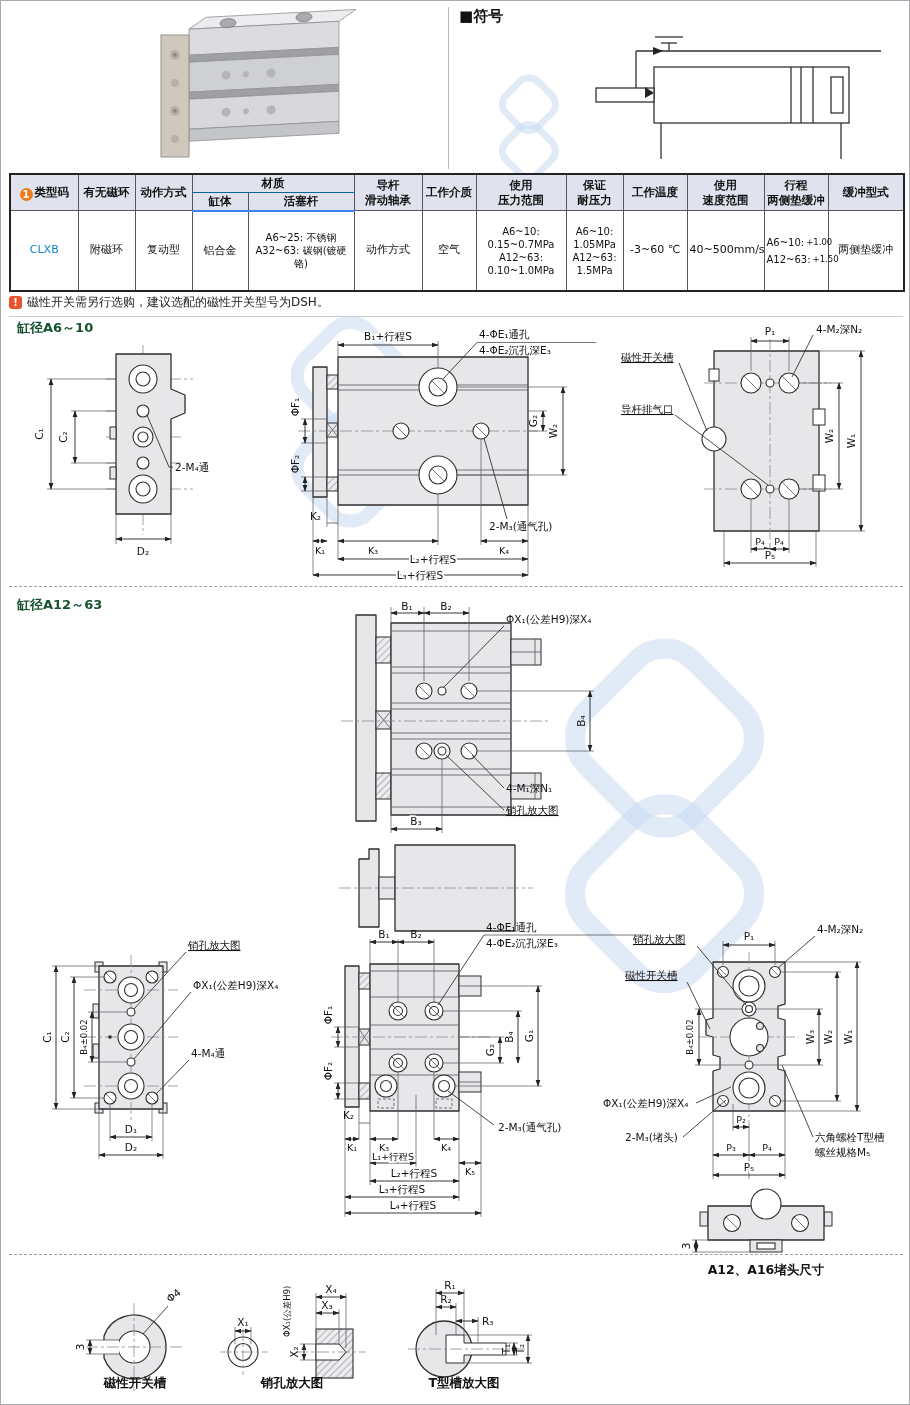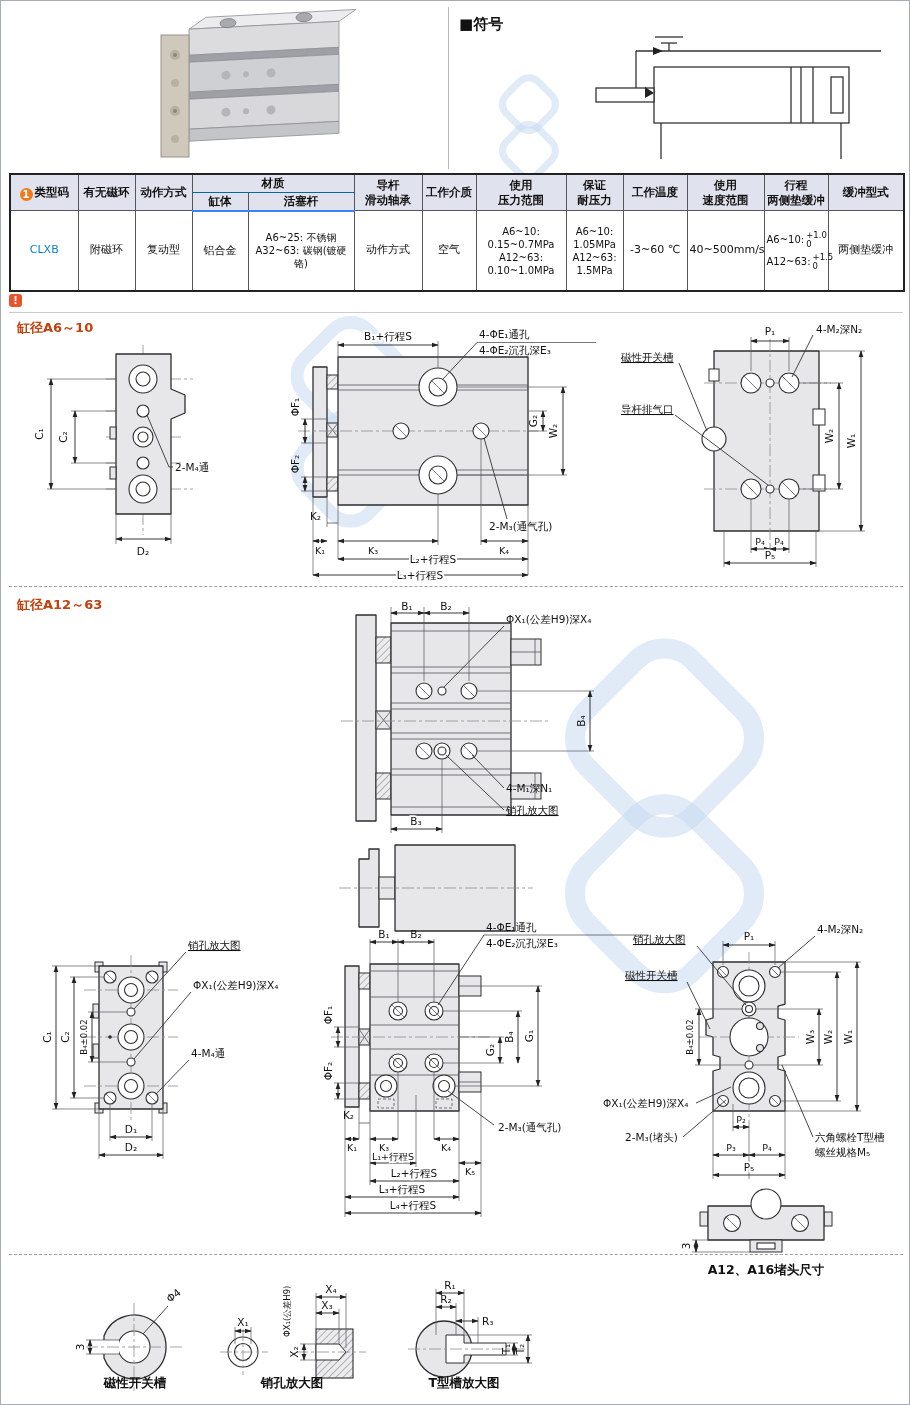--- a/index.html
+++ b/index.html
@@ -9,26 +9,26 @@
   svg{overflow:visible;display:block}
   
   .spec{border-collapse:collapse;table-layout:fixed;width:894px;font-size:11px;color:#111;border:2px solid #222}
   .spec th,.spec td{border:1px solid #55565c;text-align:center;vertical-align:middle;padding:1px 2px;line-height:1.3}
   .spec th{background:#e0e2ed;font-weight:bold;font-size:11.5px}
   .spec tr.hd2 th{border-bottom:2px solid #3b82f6}
   .small{font-size:10px}
   .blue{color:#0a84c9;font-weight:normal}
   .badge1{display:inline-flex;width:13px;height:13px;border-radius:50%;background:#ef7a1a;color:#fff;
           font-size:10px;font-weight:bold;align-items:center;justify-content:center;margin-right:2px;vertical-align:-2px}
-  .stack{display:inline-flex;flex-direction:column;font-size:8.5px;line-height:9px;vertical-align:middle;text-align:left;margin-left:2px}
+  .stack{display:inline-flex;font-size:8.5px;line-height:9px;vertical-align:middle;text-align:left;margin-left:2px}
   
   .note{font-size:12px;color:#222;display:flex;align-items:center;gap:5px;border-bottom:1px solid #c9ccd4;padding-bottom:5px}
   .note-badge{min-width:13px;height:13px;background:#e8542e;color:#fff;border-radius:3px;font-weight:bold;
               font-size:10px;display:inline-flex;align-items:center;justify-content:center}
-  .sect-title{color:#c2410c;font-size:13px;font-weight:bold}
+  .sect-title{color:#14532d;font-size:13px;font-weight:bold}
   .symbol-title{font-size:15px;font-weight:bold;color:#111}
   .dashsep{border-top:1px dashed #9aa0a8;height:0}
   
   .ol{fill:#e7e7ea;stroke:#2e2e30;stroke-width:1.3;stroke-linejoin:round}
   .ol2{fill:#e7e7ea;stroke:#2e2e30;stroke-width:1}
   .hole{fill:#fff;stroke:#2e2e30;stroke-width:1.1}
   .holef{fill:#e7e7ea;stroke:#2e2e30;stroke-width:1.1}
   .thin{stroke:#55555a;stroke-width:0.8;fill:none}
   .ext{stroke:#56575c;stroke-width:0.7;fill:none}
   .cl{stroke:#8a8d92;stroke-width:0.8;fill:none;stroke-dasharray:12 3 3 3}
@@ -104,21 +104,21 @@
         <circle cx="59" cy="42" r="2" fill="#8f887d"></circle>
       <circle cx="59" cy="70" r="4" fill="#b7b0a4"></circle>
       <circle cx="59" cy="98" r="5" fill="#b7b0a4"></circle>
         <circle cx="59" cy="98" r="2" fill="#8f887d"></circle>
       <circle cx="59" cy="126" r="4" fill="#b7b0a4"></circle>
     </g>
   </svg>
 
   <div class="abs" style="left:447px;top:6px;width:1px;height:162px;background:#b5b8bf"></div>
 
-  <div class="abs symbol-title" style="left:458px;top:14px">■符号</div>
+  <div class="abs symbol-title" style="left:458px;top:6px">■符号</div>
   <svg class="abs" style="left:590px;top:30px" width="300" height="135">
     <g class="sym">
       <line x1="64" y1="6" x2="92" y2="6"></line>
         <line x1="70" y1="12" x2="86" y2="12"></line>
       <line x1="78" y1="12" x2="78" y2="20"></line>
       <line x1="45" y1="20" x2="290" y2="20"></line>
       <line x1="45" y1="20" x2="45" y2="62"></line>
         <line x1="45" y1="62" x2="63" y2="62"></line>
       <rect x="63" y="36" width="195" height="56"></rect>
       <rect x="5" y="57" width="58" height="14" fill="#fff"></rect>
@@ -224,20 +224,21 @@
                 </span></div>
           </td>
           <td>两侧垫缓冲</td>
         </tr>
       </tbody>
     </table>
   </div>
 
   <div class="abs note" style="left:8px;top:293px;width:894px">
     <span class="note-badge">!</span>
+    <span>磁性开关需另行选购，建议选配的磁性开关型号为DSH。</span>
   </div>
 
   <div class="abs sect-title" style="left:16px;top:318px">缸径A6～10</div>
 
   <svg class="abs" style="left:20px;top:338px" width="215" height="240">
     <g>
       <line class="cl" x1="122" y1="6" x2="122" y2="196"></line>
       <line class="cl" x1="85" y1="40" x2="172" y2="40"></line>
         <line class="cl" x1="85" y1="72" x2="160" y2="72"></line>
       <line class="cl" x1="85" y1="98" x2="160" y2="98"></line>

